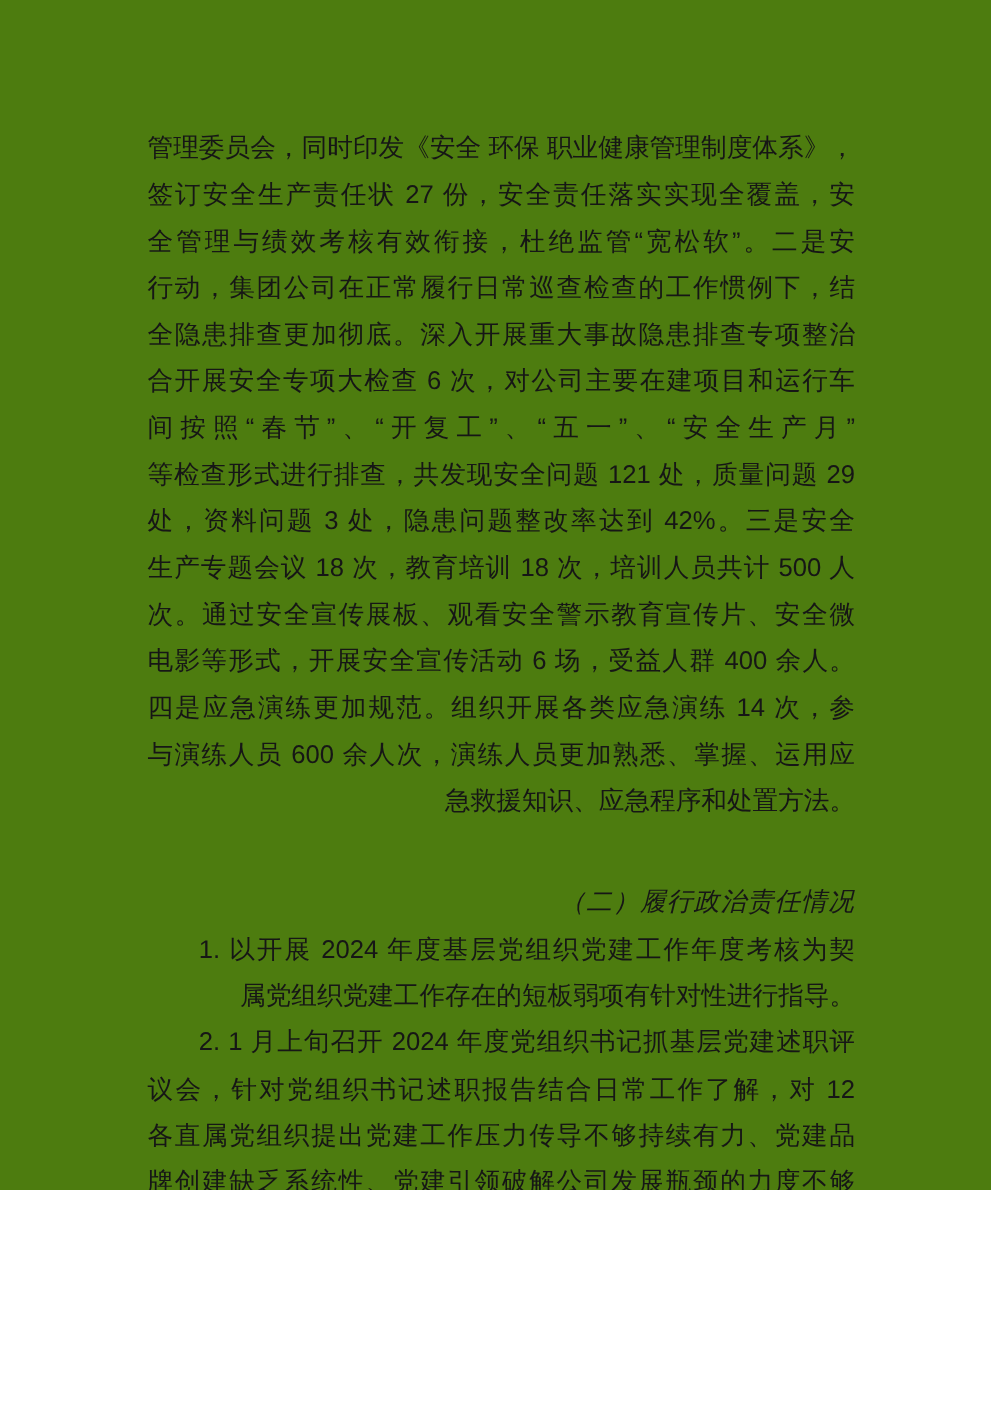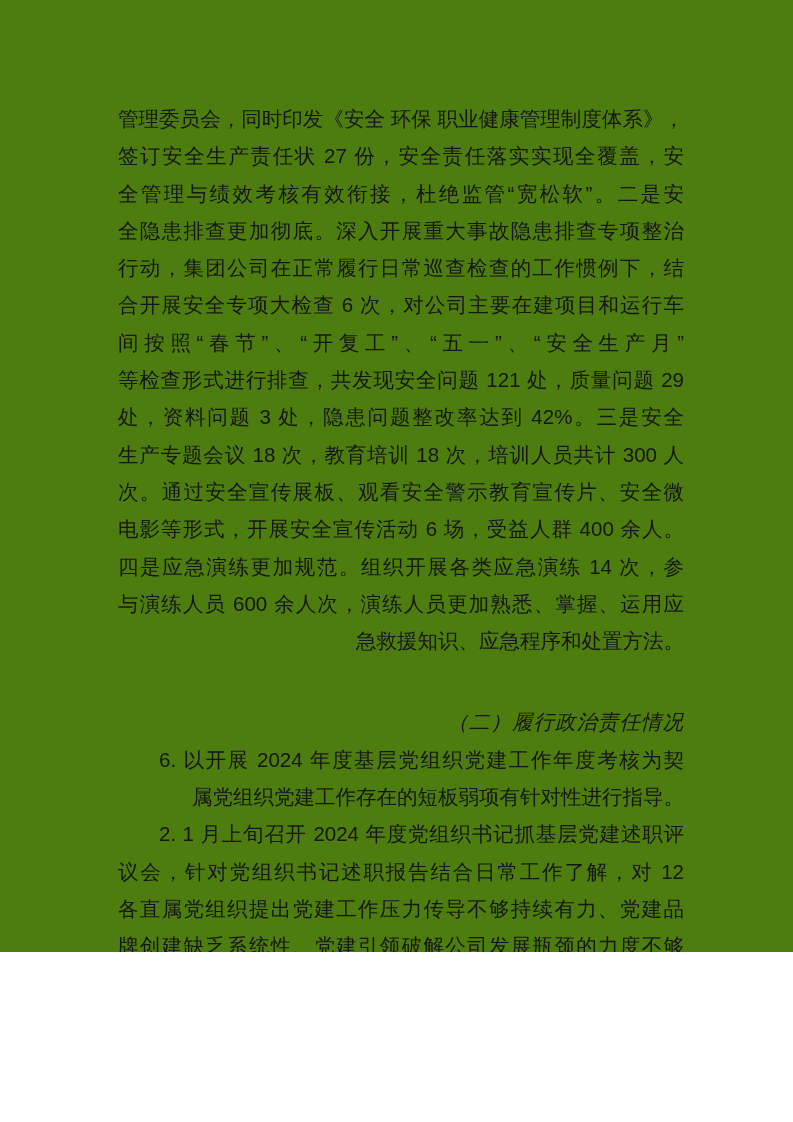--- a/index.html
+++ b/index.html
@@ -54,34 +54,34 @@
   }
 </style>
 </head>
 <body>
 
 <div class="page">
   <div class="text-block">
       <div class="line justify">管理委员会，同时印发《安全 环保 职业健康管理制度体系》，</div>
       <div class="line justify">签订安全生产责任状 27 份，安全责任落实实现全覆盖，安</div>
       <div class="line justify">全管理与绩效考核有效衔接，杜绝监管“宽松软”。二是安</div>
+      <div class="line justify">行动，集团公司在正常履行日常巡查检查的工作惯例下，结</div>
       <div class="line justify">全隐患排查更加彻底。深入开展重大事故隐患排查专项整治</div>
-      <div class="line justify">行动，集团公司在正常履行日常巡查检查的工作惯例下，结</div>
       <div class="line justify">合开展安全专项大检查 6 次，对公司主要在建项目和运行车</div>
       <div class="line justify">间按照“春节”、“开复工”、“五一”、“安全生产月”</div>
       <div class="line justify">等检查形式进行排查，共发现安全问题 121 处，质量问题 29</div>
       <div class="line justify">处，资料问题 3 处，隐患问题整改率达到 42%。三是安全</div>
-      <div class="line justify">生产专题会议 18 次，教育培训 18 次，培训人员共计 300 人</div>
+      <div class="line justify">生产专题会议 18 次，教育培训 18 次，培训人员共计 500 人</div>
       <div class="line justify">次。通过安全宣传展板、观看安全警示教育宣传片、安全微</div>
       <div class="line justify">电影等形式，开展安全宣传活动 6 场，受益人群 400 余人。</div>
       <div class="line justify">四是应急演练更加规范。组织开展各类应急演练 14 次，参</div>
       <div class="line justify">与演练人员 600 余人次，演练人员更加熟悉、掌握、运用应</div>
       <div class="line">急救援知识、应急程序和处置方法。</div>
       <div class="line indent heading">（二）履行政治责任情况</div>
-      <div class="line justify indent">6. 以开展 2024 年度基层党组织党建工作年度考核为契</div>
+      <div class="line justify indent">1. 以开展 2024 年度基层党组织党建工作年度考核为契</div>
       <div class="line">属党组织党建工作存在的短板弱项有针对性进行指导。</div>
       <div class="line justify indent">2. 1 月上旬召开 2024 年度党组织书记抓基层党建述职评</div>
       <div class="line justify">议会，针对党组织书记述职报告结合日常工作了解，对 12</div>
       <div class="line justify">各直属党组织提出党建工作压力传导不够持续有力、党建品</div>
       <div class="line justify">牌创建缺乏系统性、党建引领破解公司发展瓶颈的力度不够</div>
     </div>
   <div class="page-number">- 9 -</div>
 </div>
 
 </body></html>

